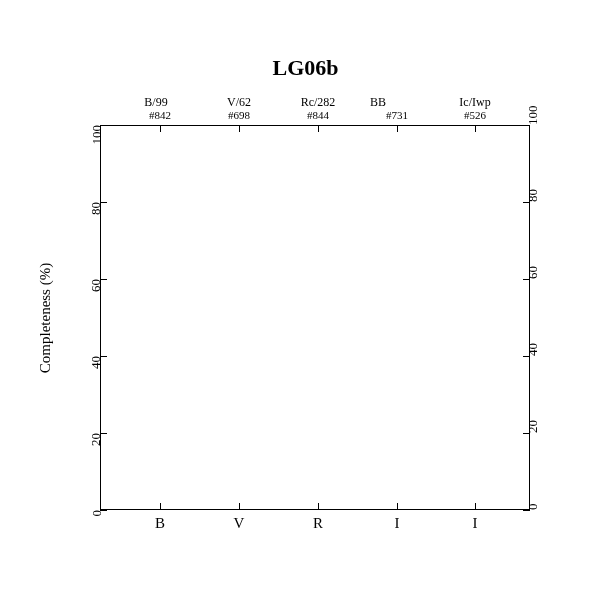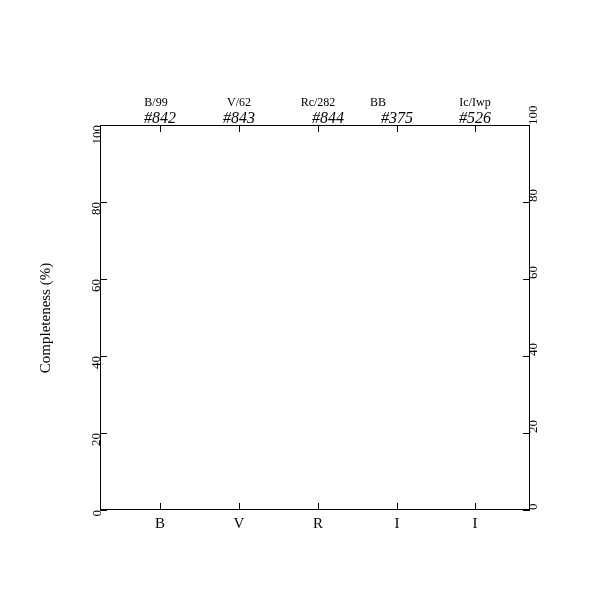--- a/index.html
+++ b/index.html
@@ -69,22 +69,21 @@
   .top-label-1 {
     position: absolute;
     top: 95px;
     transform: translateX(-50%);
     font-size: 12px;
   }
   .top-label-2 {
     position: absolute;
     top: 109px;
     transform: translateX(-50%);
-    font-size: 16px;
-    font-style: italic;
+    font-size: 11px;
   }
   .tickmark-left {
     position: absolute;
     left: 100px;
     width: 7px;
     height: 1px;
     background: #000;
   }
   .tickmark-right {
     position: absolute;
@@ -105,20 +104,21 @@
     top: 125px;
     width: 1px;
     height: 7px;
     background: #000;
   }
 </style>
 </head>
 <body>
 
 <div class="chart-container">
+  <div class="title">LG06b</div>
   <div class="ylabel">Completeness (%)</div>
 
   <div class="plot-area"></div>
 
   <div class="tick-left" style="top:510px">0</div>
   <div class="tick-left" style="top:433px">20</div>
   <div class="tick-left" style="top:356px">40</div>
   <div class="tick-left" style="top:279px">60</div>
   <div class="tick-left" style="top:202px">80</div>
   <div class="tick-left" style="top:125px">100</div>
@@ -162,17 +162,17 @@
   <div class="tickmark-top" style="left:397px"></div>
   <div class="tickmark-top" style="left:475px"></div>
 
   <div class="top-label-1" style="left:156px">B/99</div>
   <div class="top-label-1" style="left:239px">V/62</div>
   <div class="top-label-1" style="left:318px">Rc/282</div>
   <div class="top-label-1" style="left:378px">BB</div>
   <div class="top-label-1" style="left:475px">Ic/Iwp</div>
 
   <div class="top-label-2" style="left:160px">#842</div>
-  <div class="top-label-2" style="left:239px">#843</div>
-  <div class="top-label-2" style="left:328px">#844</div>
-  <div class="top-label-2" style="left:397px">#375</div>
+  <div class="top-label-2" style="left:239px">#698</div>
+  <div class="top-label-2" style="left:318px">#844</div>
+  <div class="top-label-2" style="left:397px">#731</div>
   <div class="top-label-2" style="left:475px">#526</div>
 </div>
 
 </body></html>

